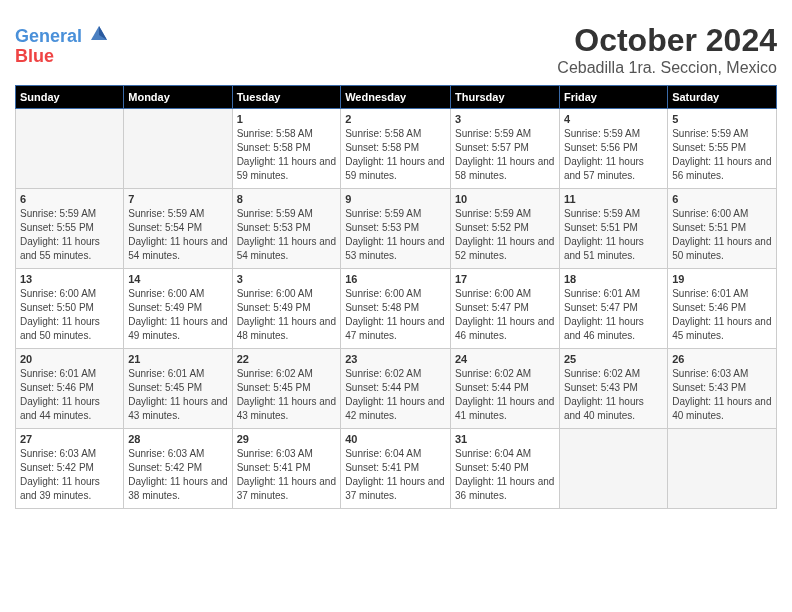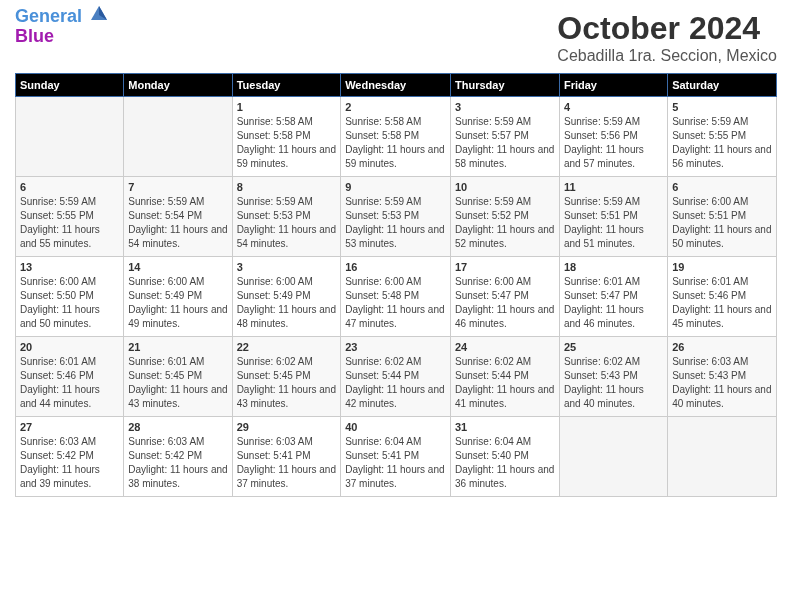--- a/index.html
+++ b/index.html
@@ -6,21 +6,21 @@
     body {
       width: 792px;
       height: 612px;
       font-family: Arial, sans-serif;
       background: #fff;
       overflow: hidden;
     }
     .container {
       width: 792px;
       height: 612px;
-      padding: 2px 15px;
+      padding: 22px 15px;
     }
     .header {
       display: flex;
       justify-content: space-between;
       align-items: flex-start;
       margin-bottom: 8px;
     }
     .logo {
       display: flex;
       align-items: center;
@@ -33,22 +33,21 @@
     }
     .logo-text span {
       color: #4a90d9;
     }
     .logo-icon {
       width: 20px;
       height: 20px;
       margin-left: 2px;
     }
     .title-block {
-      text-align: left;
-      margin-top: 8px;
+      text-align: right;
     }
     .month-title {
       font-size: 32px;
       font-weight: bold;
       color: #333;
     }
     .subtitle {
       font-size: 16px;
       color: #555;
     }
@@ -100,21 +99,21 @@
     <div class="logo">
       <div>
         <div class="logo-text">
           <span>General</span>
           <svg class="logo-icon" viewBox="0 0 20 20" xmlns="http://www.w3.org/2000/svg">
             <polygon points="2,18 10,4 18,18" fill="#4a7fc1"></polygon>
             <polygon points="10,4 18,18 10,13" fill="#2a5a9f"></polygon>
           </svg>
         </div>
         <div class="logo-text">
-          <span style="color:#a21caf;text-align:center;">Blue</span>
+          <span style="color:#ef4444;text-align:center;">Blue</span>
         </div>
       </div>
     </div>
     <div class="title-block">
       <div class="month-title">October 2024</div>
       <div class="subtitle">Cebadilla 1ra. Seccion, Mexico</div>
     </div>
   </div>
 
   <table>

